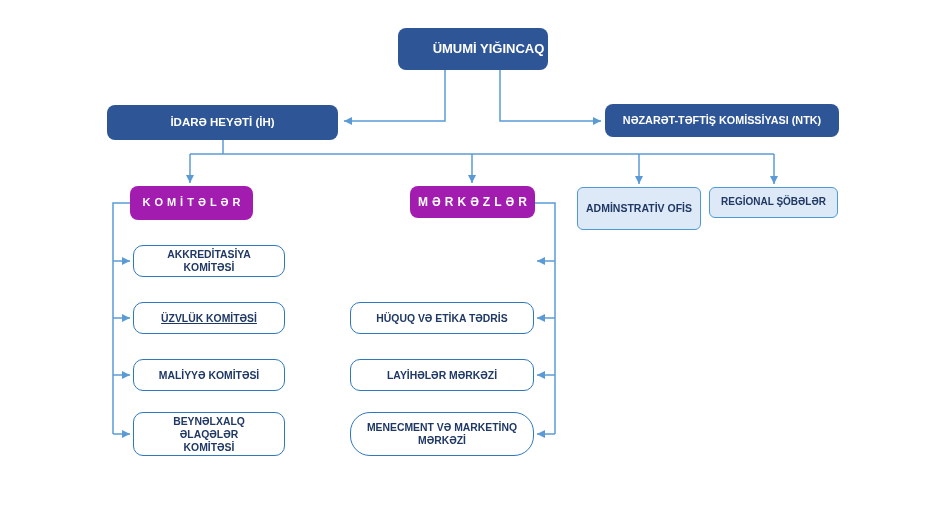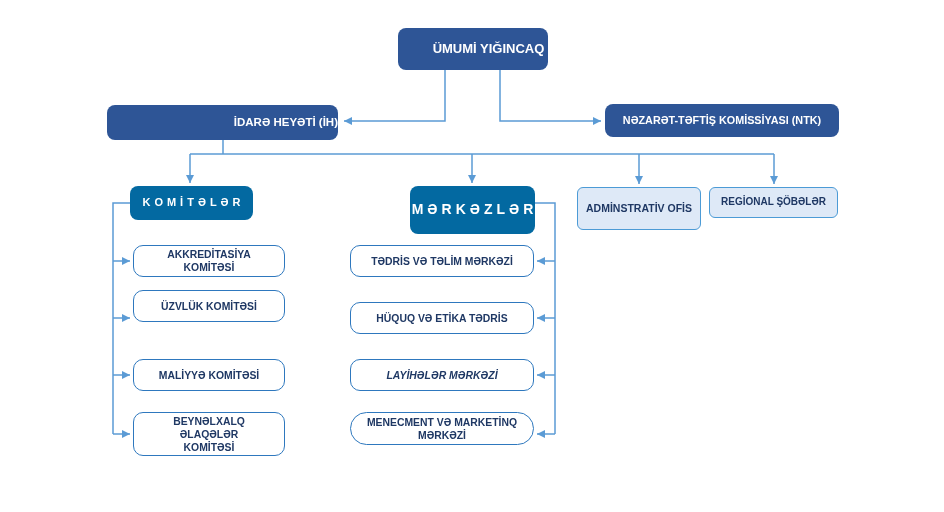--- a/index.html
+++ b/index.html
@@ -4,40 +4,40 @@
 <style>
   html,body { margin:0; padding:0; }
   body { font-family:"Liberation Sans", sans-serif; background:#ffffff; }
   .canvas { position:relative; width:944px; height:512px; background:#ffffff; overflow:hidden; }
   .connectors { position:absolute; left:0; top:0; width:944px; height:512px; }
   .box {
     position:absolute; display:flex; align-items:center; justify-content:center;
     text-align:center; font-weight:bold; box-sizing:border-box; line-height:1.25;
   }
   .dark  { background:#2E5596; color:#ffffff; border-radius:8px; }
-  .mid   { background:#0369a1; color:#ffffff; border-radius:8px; }
+  .mid   { background:#a21caf; color:#ffffff; border-radius:8px; }
   .mid span { letter-spacing:4px; padding-left:4px; }
   .light { background:#DEE9F7; border:1.6px solid #4C9BD6; color:#1F3864; border-radius:6px; }
   .white { background:#ffffff; border:1.6px solid #2E78BE; color:#1F3864; border-radius:10px; }
 
   .root      { left:398px; top:28px;  width:150px; height:42px; font-size:13px;padding-left:31px; }
-  .ih        { left:107px; top:105px; width:231px; height:35px; font-size:11.5px;justify-content:flex-end; }
+  .ih        { left:107px; top:105px; width:231px; height:35px; font-size:11.5px; }
   .ntk       { left:605px; top:104px; width:234px; height:33px; font-size:10.8px; }
   .komitler  { left:130px; top:186px; width:123px; height:34px; font-size:11px; }
-  .merkezler { left:410px; top:186px; width:125px; height:48px; font-size:14px; }
+  .merkezler { left:410px; top:186px; width:125px; height:32px; font-size:12px; }
   .adminofis { left:577px; top:187px; width:124px; height:43px; font-size:10.5px; }
   .regional  { left:709px; top:187px; width:129px; height:31px; font-size:10px; }
 
   .com { left:133px; width:152px; height:32px; font-size:10.4px; padding:2px 24px; }
-  .c0 { top:245px; } .c1 { top:290px; } .c2 { top:359px; }
+  .c0 { top:245px; } .c1 { top:302px;text-decoration:underline; } .c2 { top:359px; }
   .c3 { top:412px; height:44px; }
 
   .cen { left:350px; width:184px; height:32px; font-size:10.4px; padding:2px 14px; }
-  .m0 { top:245px; } .m1 { top:302px; } .m2 { top:359px;font-style:italic; }
-  .m3 { top:412px; height:33px;border-radius:20px; }
+  .m0 { top:245px; } .m1 { top:302px; } .m2 { top:359px; }
+  .m3 { top:412px; height:44px;border-radius:20px; }
 </style>
 </head>
 <body>
 
 <div class="canvas">
 
   <svg class="connectors" viewBox="0 0 944 512" xmlns="http://www.w3.org/2000/svg">
     <defs>
       <marker id="arr" markerWidth="9" markerHeight="9" refX="8" refY="4" orient="auto" markerUnits="userSpaceOnUse">
         <path d="M0,0 L8,4 L0,8 z" fill="#5B9BD5"></path>
@@ -102,23 +102,20 @@
   <div class="box white com c1">
     <span>ÜZVLÜK  KOMİTƏSİ</span>
   </div>
   <div class="box white com c2">
     <span>MALİYYƏ KOMİTƏSİ</span>
   </div>
   <div class="box white com c3">
     <span>BEYNƏLXALQ ƏLAQƏLƏR KOMİTƏSİ</span>
   </div>
 
-  <div class="box white cen m0">
-    <span>TƏDRİS VƏ TƏLİM MƏRKƏZİ</span>
-  </div>
   <div class="box white cen m1">
     <span>HÜQUQ VƏ ETİKA TƏDRİS</span>
   </div>
   <div class="box white cen m2">
     <span>LAYİHƏLƏR MƏRKƏZİ</span>
   </div>
   <div class="box white cen m3">
     <span>MENECMENT VƏ MARKETİNQ MƏRKƏZİ</span>
   </div>
 

